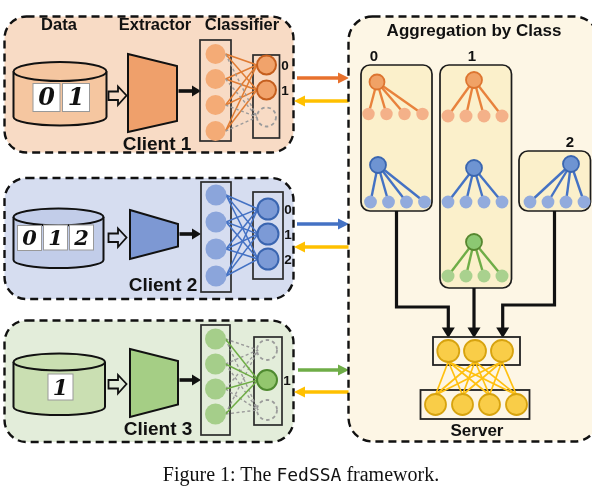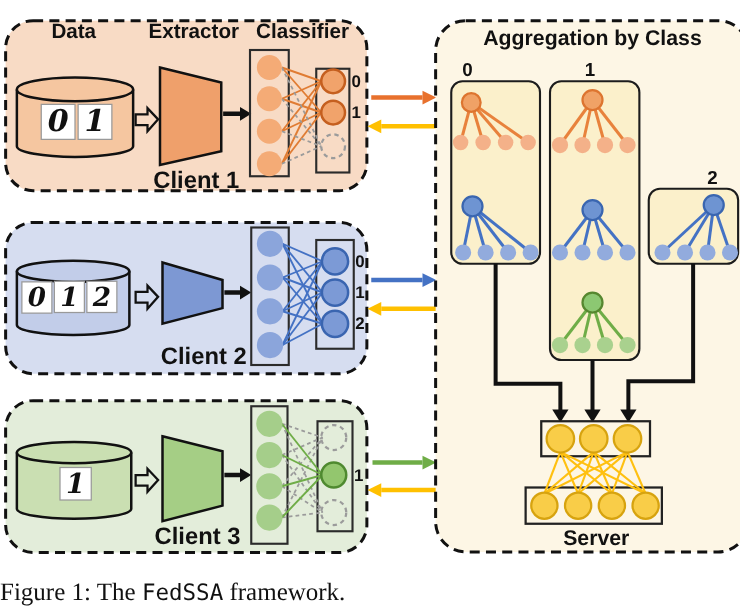--- a/index.html
+++ b/index.html
@@ -3,21 +3,21 @@
 <meta charset="utf-8">
 <style>
   html,body{margin:0;padding:0;background:#ffffff;}
   .fig{position:relative;width:592px;height:488px;background:#ffffff;overflow:hidden;
        font-family:"Liberation Sans",sans-serif;margin-top:12px;}
   .fig svg{position:absolute;left:0;top:0;}
   .lbl{font-family:"Liberation Sans",sans-serif;font-weight:bold;fill:#111;}
   .s17{font-size:17px;} .s16{font-size:16.5px;} .s19{font-size:19px;}
   .s15{font-size:15px;} .s14{font-size:13.5px;}
   .digit{font-family:"DejaVu Serif",serif;font-style:italic;font-weight:bold;fill:#111;}
-  .caption{position:absolute;left:0;top:451px;width:602px;
+  .caption{position:absolute;left:0;top:451px;width:602px;text-align:center;
            font-family:"Liberation Serif",serif;font-size:20px;color:#111;white-space:pre-wrap;}
   .caption .mono{font-family:"DejaVu Sans Mono",monospace;font-size:18px;}
 </style>
 </head>
 <body>
 
 <div class="fig">
 <svg width="602" height="448" viewBox="0 0 602 448">
 
   <g>

